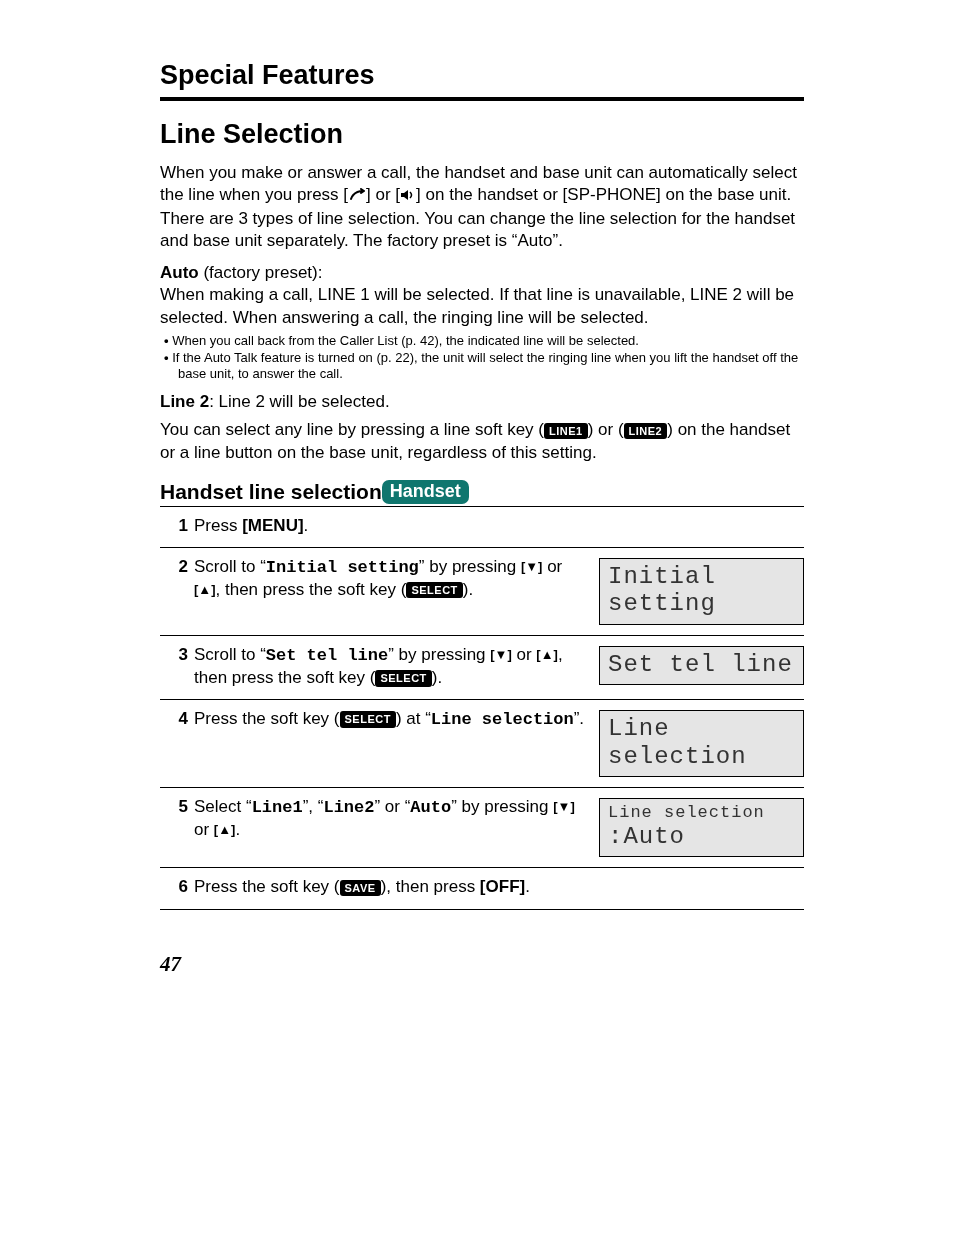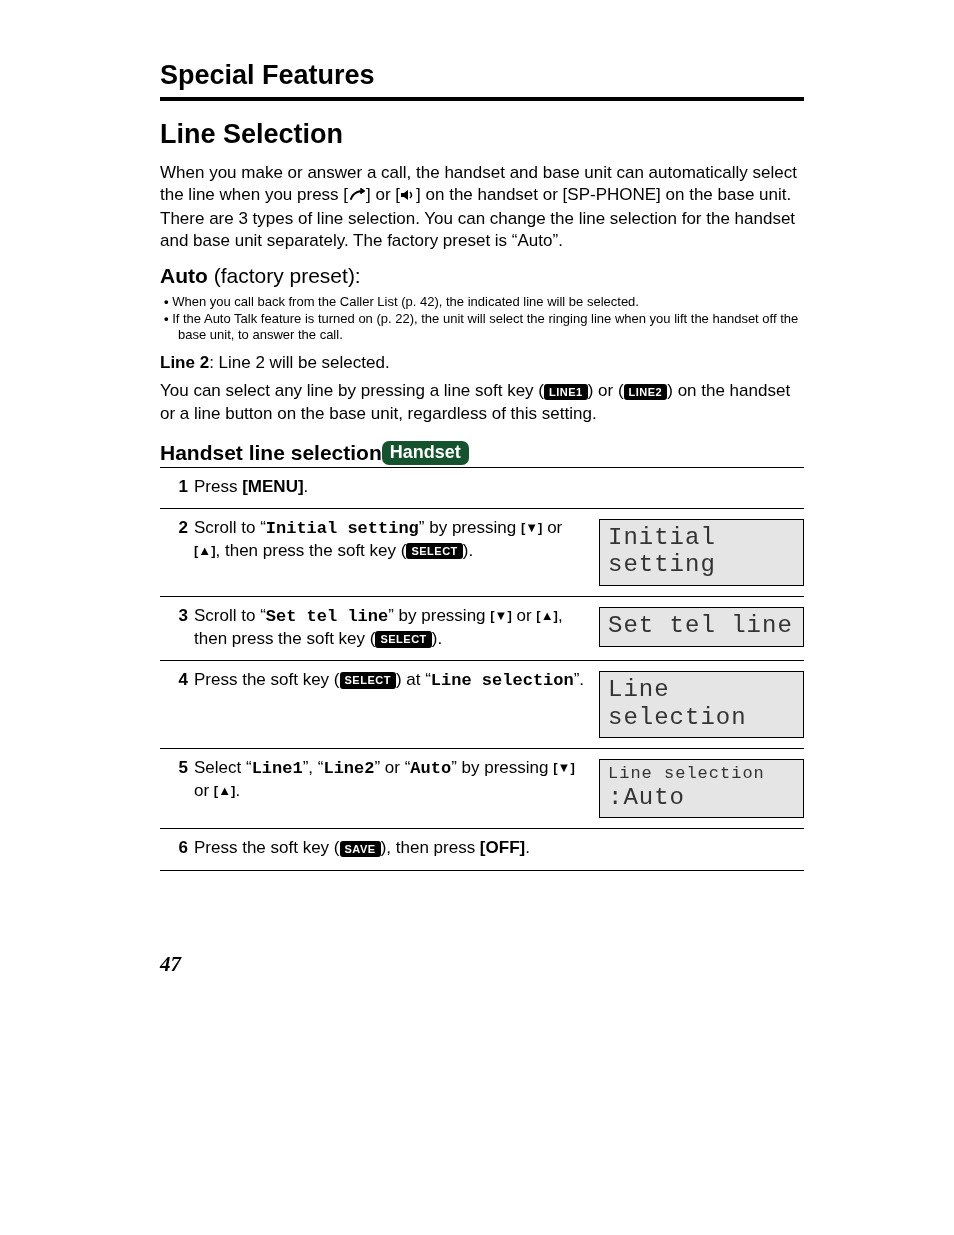--- a/index.html
+++ b/index.html
@@ -32,21 +32,21 @@
     font-size: 27px;
     font-weight: bold;
     margin: 0 0 12px 0;
   }
   .intro {
     font-size: 17px;
     line-height: 1.3;
     margin: 0 0 10px 0;
   }
   .auto-block {
-    font-size: 21px;
+    font-size: 17px;
     line-height: 1.3;
     margin: 0 0 4px 0;
   }
   .bullet-list {
     list-style: none;
     padding: 0;
     margin: 0 0 8px 0;
   }
   .bullet-list li {
     font-size: 13px;
@@ -70,21 +70,21 @@
   }
   .subsection {
     font-size: 21px;
     font-weight: bold;
     margin: 16px 0 2px 0;
     display: flex;
     align-items: center;
   }
   .badge {
     display: inline-block;
-    background: #14532d;
+    background: #0f766e;
     color: #fff;
     font-weight: bold;
     font-size: 18px;
     border-radius: 7px;
     padding: 1px 8px 2px 8px;
     vertical-align: middle;
     font-family: Arial, Helvetica, sans-serif;
   }
   .thin-rule {
     border: none;
@@ -178,20 +178,21 @@
     <span>When you make or answer a call, the handset and base unit can automatically select the line when you press [</span><span class="key-icon"><svg width="18" height="14" viewBox="0 0 18 14">
           <path d="M3 11 C3 11 5 3 15 3 M13 1 L16 3 L13 5" stroke="#000" stroke-width="2" fill="none" stroke-linecap="round" stroke-linejoin="round"></path>
         </svg></span><span>] or [</span><span class="key-icon"><svg width="16" height="14" viewBox="0 0 16 14">
           <path d="M1 5 H4 L8 2 V12 L4 9 H1 Z" fill="#000"></path>
           <path d="M10 4 Q13 7 10 10" stroke="#000" stroke-width="1.5" fill="none"></path>
         </svg></span><span>] on the handset or [SP-PHONE] on the base unit. There are 3 types of line selection. You can change the line selection for the handset and base unit separately. The factory preset is “Auto”.</span>
   </p>
 
   <p class="auto-block">
     <b>Auto</b><span> (factory preset):</span><br>
+    <span>When making a call, LINE 1 will be selected. If that line is unavailable, LINE 2 will be selected. When answering a call, the ringing line will be selected.</span>
   </p>
 
   <ul class="bullet-list">
     <li>When you call back from the Caller List (p. 42), the indicated line will be selected.</li>
     <li>If the Auto Talk feature is turned on (p. 22), the unit will select the ringing line when you lift the handset off the base unit, to answer the call.</li>
   </ul>
 
   <p class="line-def">
     <b>Line 2</b><span>: Line 2 will be selected.</span>
   </p>

